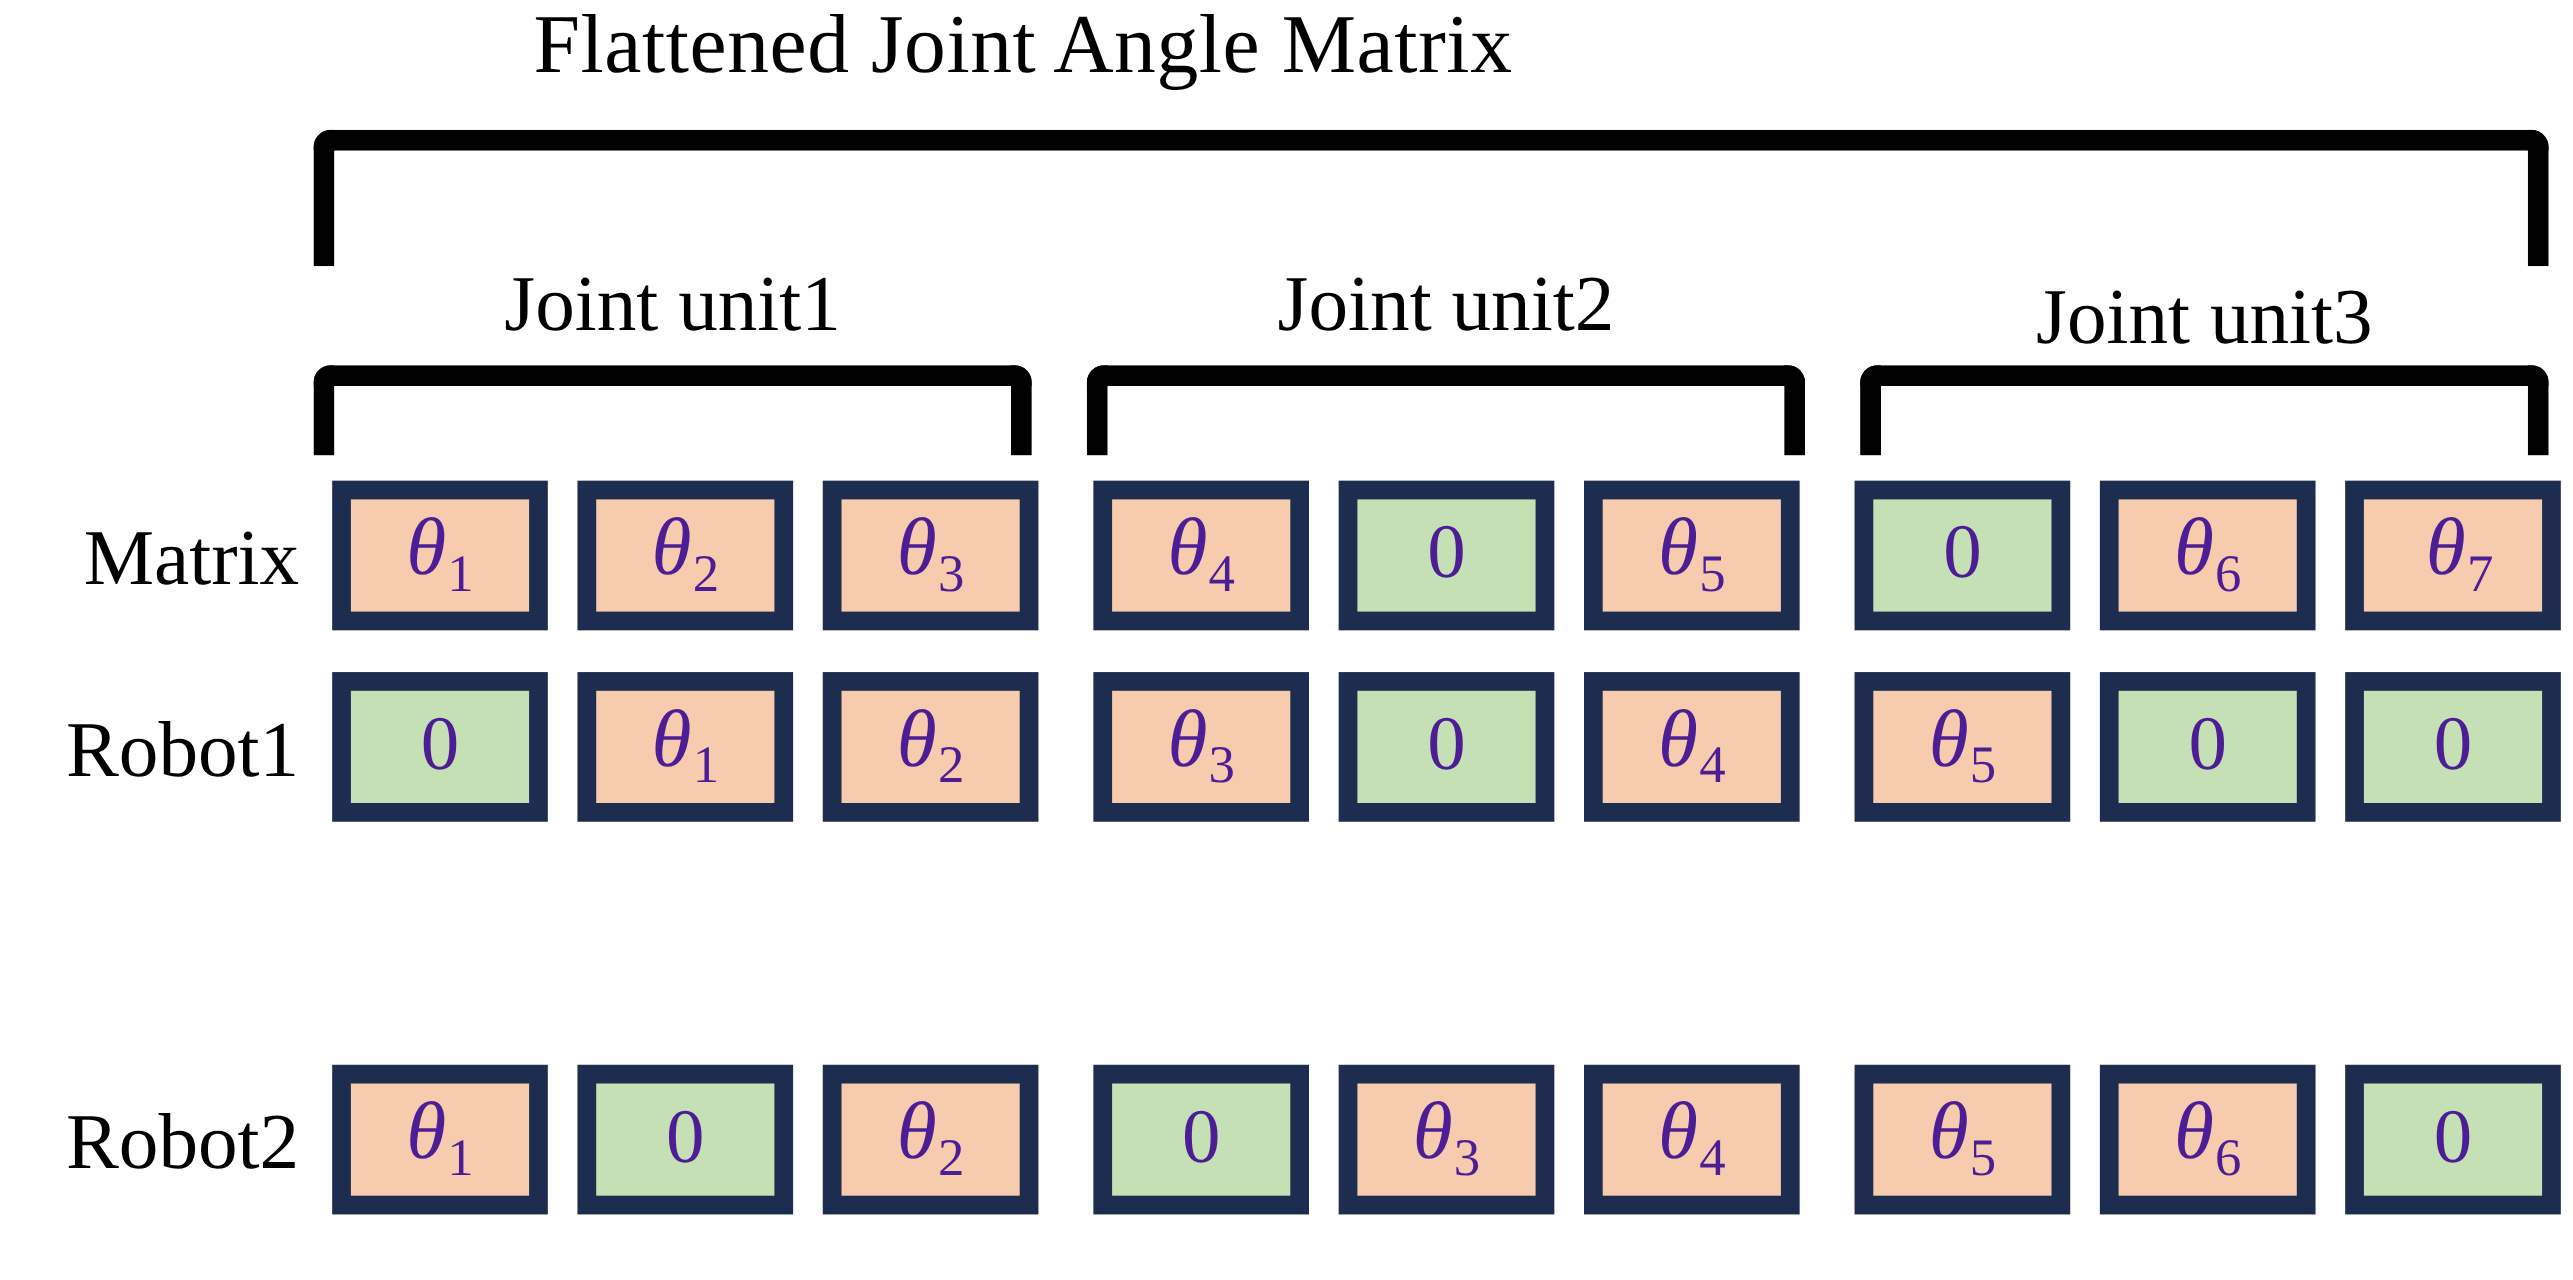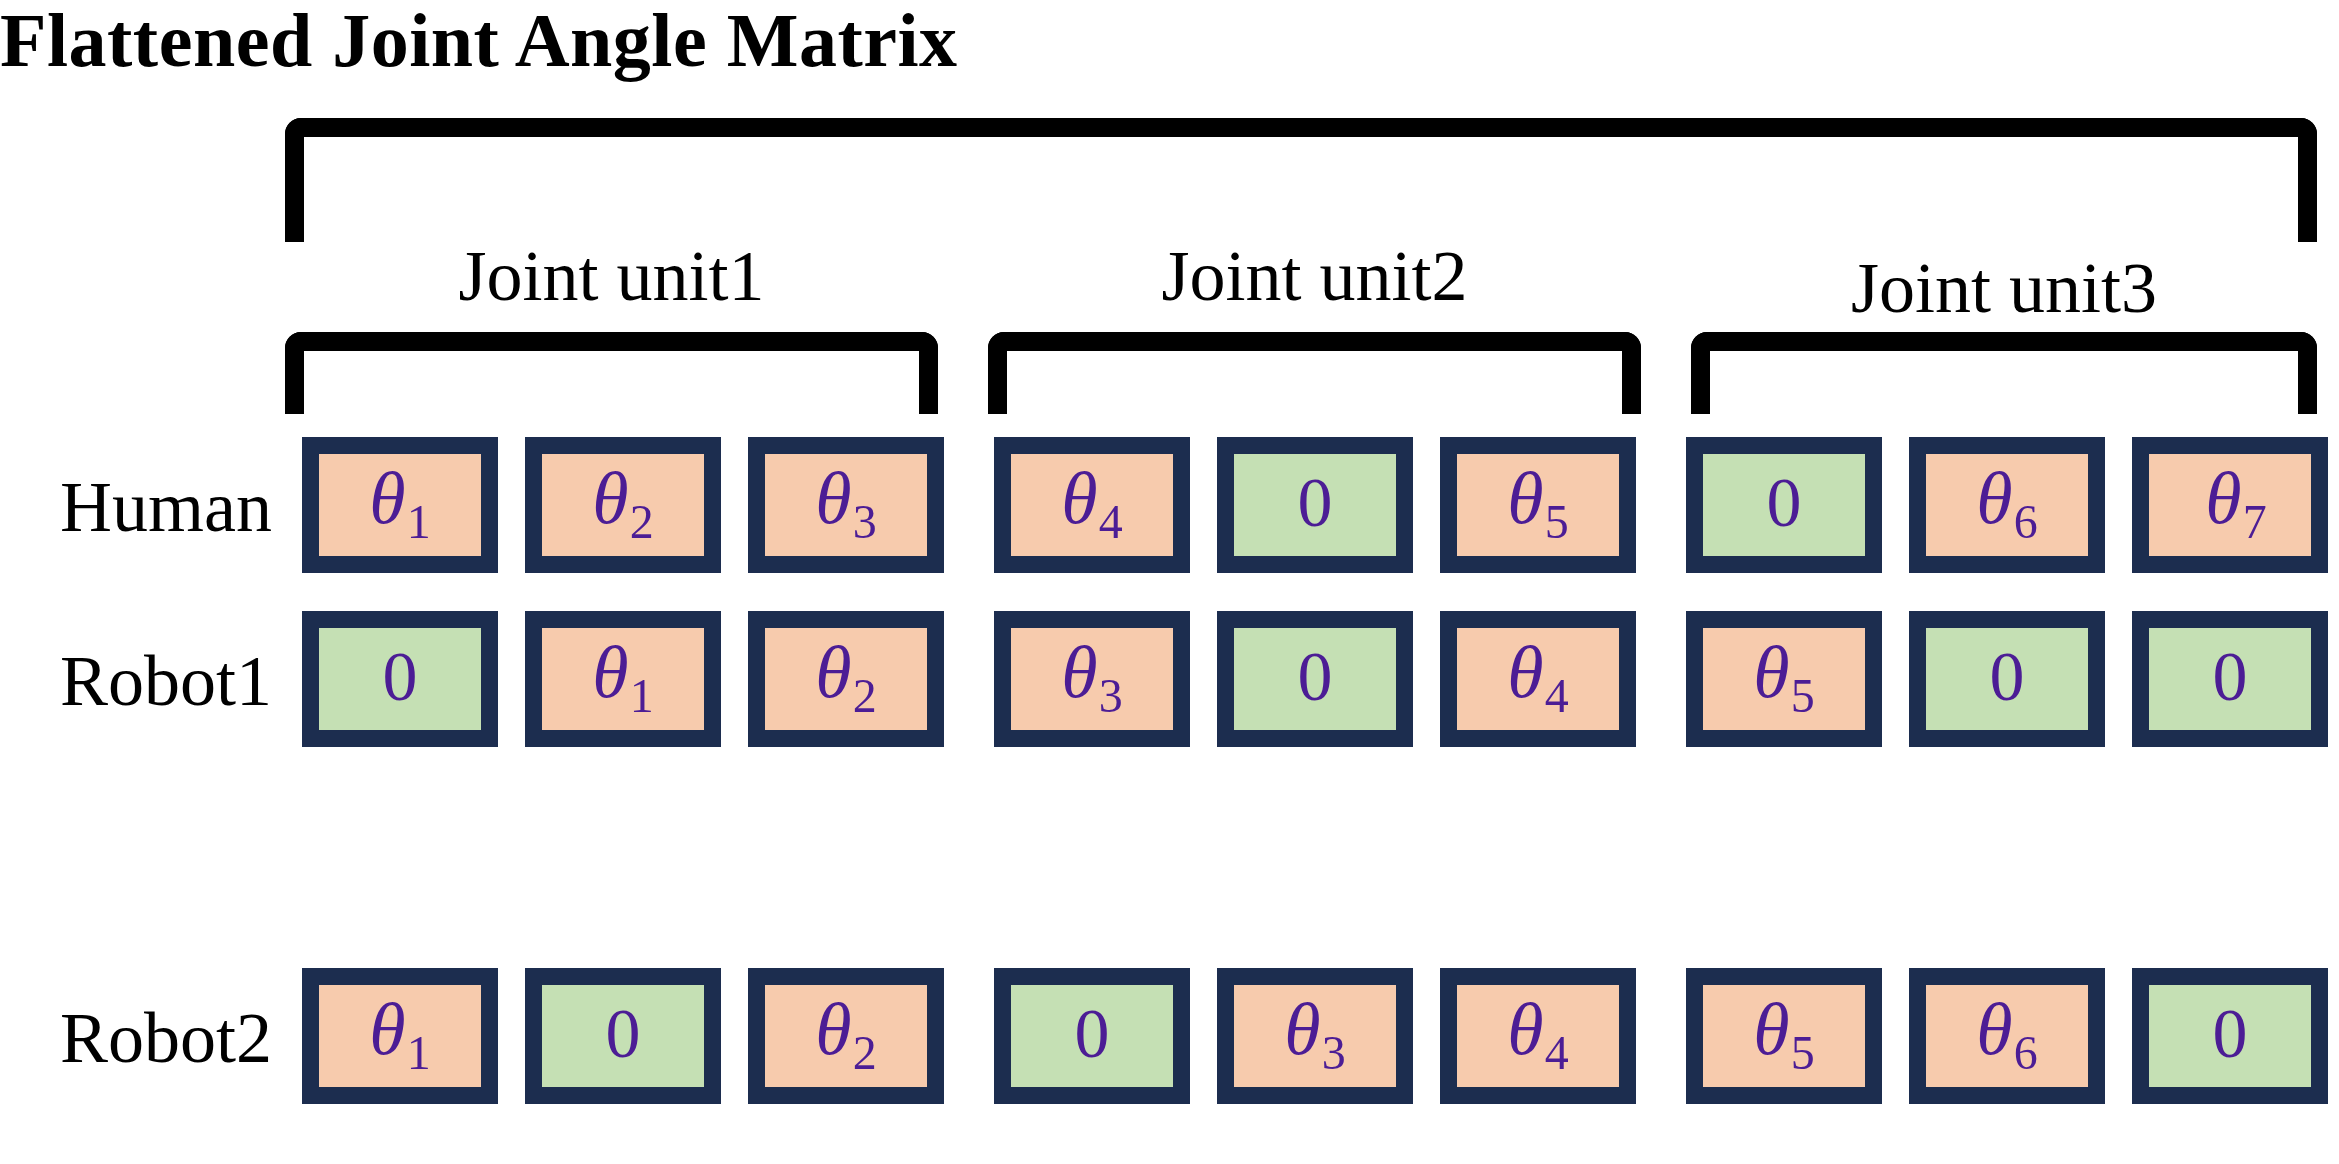--- a/index.html
+++ b/index.html
@@ -19,26 +19,25 @@
     background: #ffffff;
     overflow: hidden;
   }
 
   
   .title {
     position: absolute;
     left: 0;
     top: 2px;
     width: 1860px;
-    text-align: left;
+    text-align: center;
     font-size: 76px;
     line-height: 1.0;
     letter-spacing: 0.5px;
     white-space: nowrap;
-    font-weight: bold;
   }
 
   
   .brace {
     position: absolute;
     box-sizing: border-box;
     border-top: 19px solid #000000;
     border-left: 19px solid #000000;
     border-right: 19px solid #000000;
     border-bottom: none;
@@ -108,21 +107,21 @@
   <div class="brace" style="left:285px; top:118px; width:2032px; height:124px;"></div>
 
   <div class="group-label" style="left:285px; top:240px; width:653px;">Joint unit1</div>
   <div class="group-label" style="left:988px; top:240px; width:653px;">Joint unit2</div>
   <div class="group-label" style="left:1691px; top:240px; width:626px;margin-top:12px;">Joint unit3</div>
 
   <div class="brace" style="left:285px; top:332px; width:653px; height:82px;"></div>
   <div class="brace" style="left:988px; top:332px; width:653px; height:82px;"></div>
   <div class="brace" style="left:1691px; top:332px; width:626px; height:82px;"></div>
 
-  <div class="row-label" style="left:0px; top:471px; width:272px;">Human</div>
+  <div class="row-label" style="left:0px; top:471px; width:272px;">Matrix</div>
   <div class="row-label" style="left:0px; top:645px; width:272px;">Robot1</div>
   <div class="row-label" style="left:0px; top:1002px; width:272px;">Robot2</div>
 
   <div id="cells-layer">
       <div class="cell" style="left: 302px; top: 437px; width: 196px; height: 136px;">
         <span class="cell-text"><span class="theta">θ</span><span class="sub">1</span></span>
       </div>
       <div class="cell" style="left: 525px; top: 437px; width: 196px; height: 136px;">
         <span class="cell-text"><span class="theta">θ</span><span class="sub">2</span></span>
       </div>

